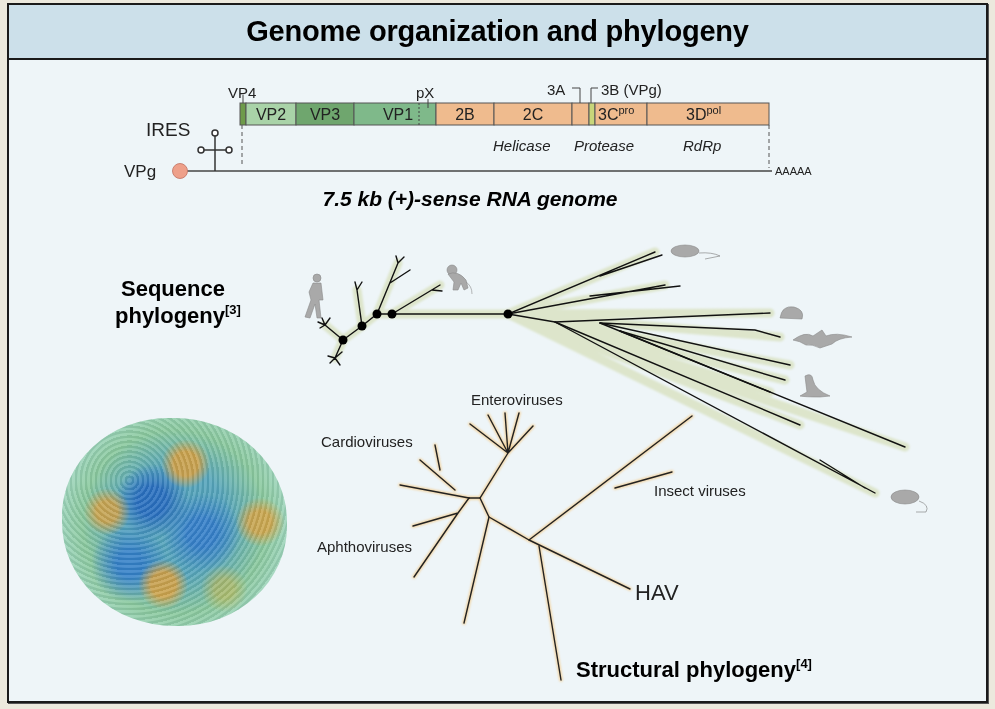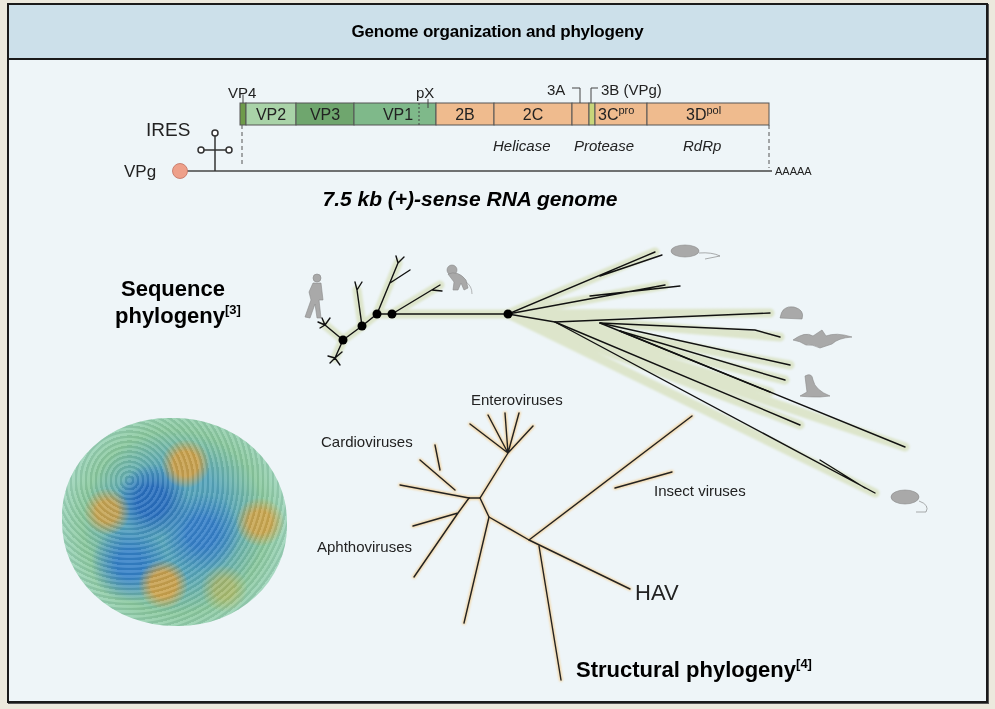--- a/index.html
+++ b/index.html
@@ -1,19 +1,19 @@
 <!DOCTYPE html>
 <html><head>
 <meta charset="utf-8">
 <style>
   html, body { margin:0; padding:0; }
   body { width:995px; height:709px; background:#ece9dd; position:relative; overflow:hidden; font-family:"Liberation Sans", sans-serif; }
   .frame { position:absolute; left:7px; top:3px; width:977px; height:696px; border:2px solid #1a1a1a; background:#eef5f8; box-shadow:1px 1px 0 #555; }
   .header { position:absolute; left:0; top:0; right:0; height:53px; background:#cce0ea; border-bottom:2px solid #1a1a1a; display:flex; align-items:center; justify-content:center; }
-  .header h1 { margin:0; font-size:17px; font-weight:bold; color:#000; letter-spacing:-0.2px; }
+  .header h1 { margin:0; font-size:29px; font-weight:bold; color:#000; letter-spacing:-0.2px; }
   svg.main { position:absolute; left:0; top:0; }
   .lbl { font-family:"Liberation Sans", sans-serif; fill:#222; }
   .seg-text { font-size:16px; fill:#222; }
   .it { font-style:italic; }
   .bold { font-weight:bold; fill:#000; }
   .virus { position:absolute; left:62px; top:418px; width:225px; height:208px; border-radius:47% 50% 48% 50%;
     background:
       radial-gradient(circle at 55% 22%, rgba(214,160,70,0.85) 0 6%, transparent 12%),
       radial-gradient(circle at 20% 45%, rgba(214,160,70,0.8) 0 5%, transparent 11%),
       radial-gradient(circle at 88% 50%, rgba(214,160,70,0.8) 0 5%, transparent 11%),

